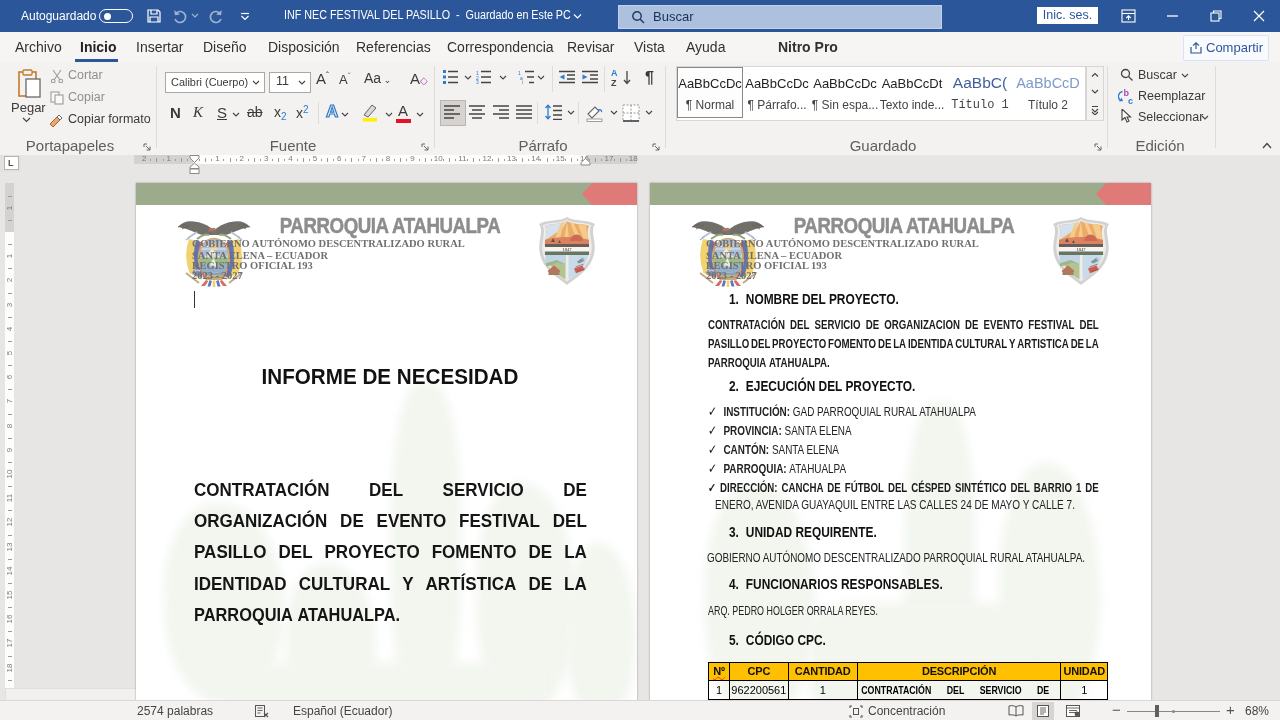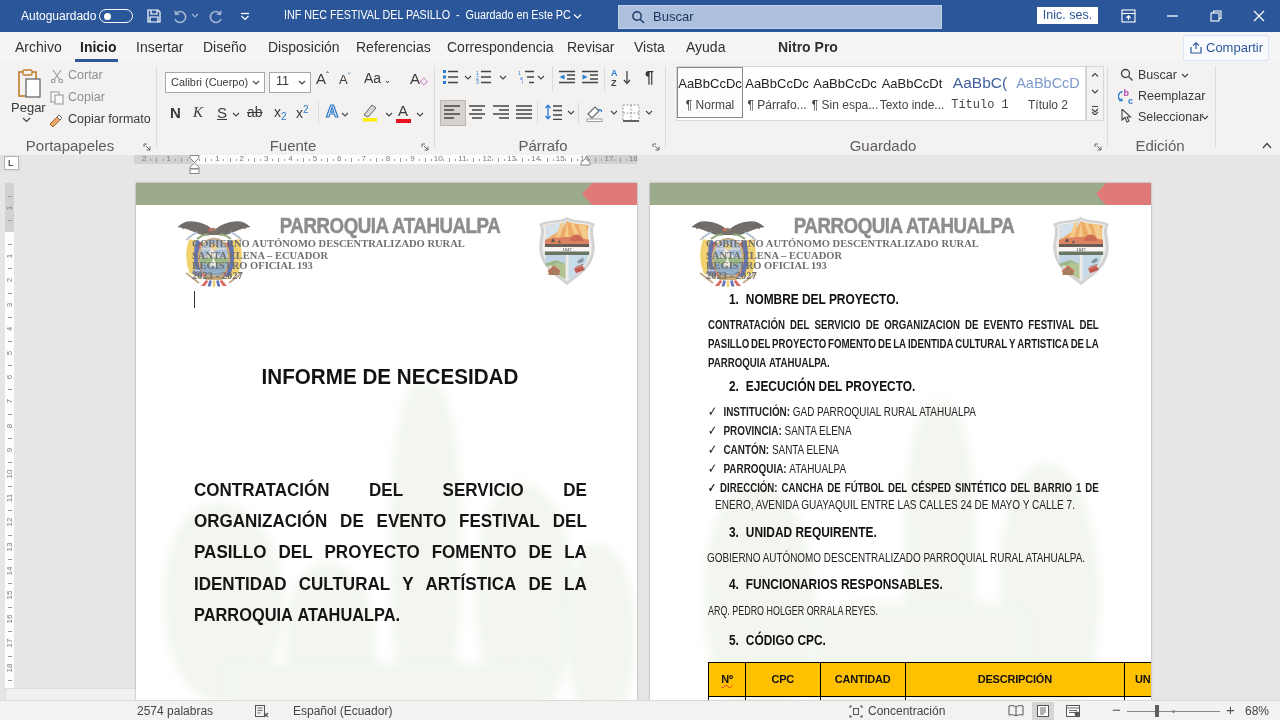--- a/index.html
+++ b/index.html
@@ -40,21 +40,21 @@
   .wm{position:absolute;left:0;top:0;width:501px;height:540px;}
   .wmb{position:absolute;background:#f2f6ef;border-radius:45% 55% 50% 50%;filter:blur(5px);}
   .jwrap{position:absolute;left:58px;width:427px;transform:scaleX(0.92);transform-origin:0 0;}
   .jline{display:flex;justify-content:space-between;font-weight:bold;font-size:18.5px;line-height:19px;color:#151515;white-space:nowrap;}
   .j2wrap{position:absolute;left:58px;width:501px;transform:scaleX(0.78);transform-origin:0 0;}
   .j2line{display:flex;justify-content:space-between;font-weight:bold;font-size:12.4px;line-height:13px;color:#1a1a1a;white-space:nowrap;}
   .h2n{position:absolute;left:79px;font-size:14.6px;font-weight:bold;color:#111;white-space:nowrap;transform:scaleX(0.815);transform-origin:0 0;}
   .ck{position:absolute;left:58px;font-size:12.4px;color:#222;white-space:nowrap;transform:scaleX(0.8);transform-origin:0 0;}
   .chk2{display:inline-block;margin-right:8px;font-size:13.5px;}
   .cpc{position:absolute;left:58px;top:479px;border-collapse:collapse;table-layout:fixed;font-size:11.5px;width:400px;}
-  .cpc td{border:1.2px solid #000;text-align:center;padding:8px;height:16.5px;overflow:hidden;}
+  .cpc td{border:1.2px solid #000;text-align:center;padding:0;height:16.5px;overflow:hidden;}
   .cpch td{background:#ffc000;font-weight:bold;color:#111;font-size:11px;letter-spacing:-0.2px;}
   .cpcd td{font-weight:normal;font-size:11px;height:18px;}
   .cpcd td:nth-child(4){font-weight:bold;}
   .tdj{display:flex;justify-content:space-between;padding:0 4px;transform:scaleX(0.8);transform-origin:0 0;width:243px;box-sizing:border-box;}
   .sq{text-decoration:underline wavy #e03a2a 1px;text-underline-offset:1px;}
 </style>
 </head>
 <body>
 <div id="app">
 <div class="titlebar">

